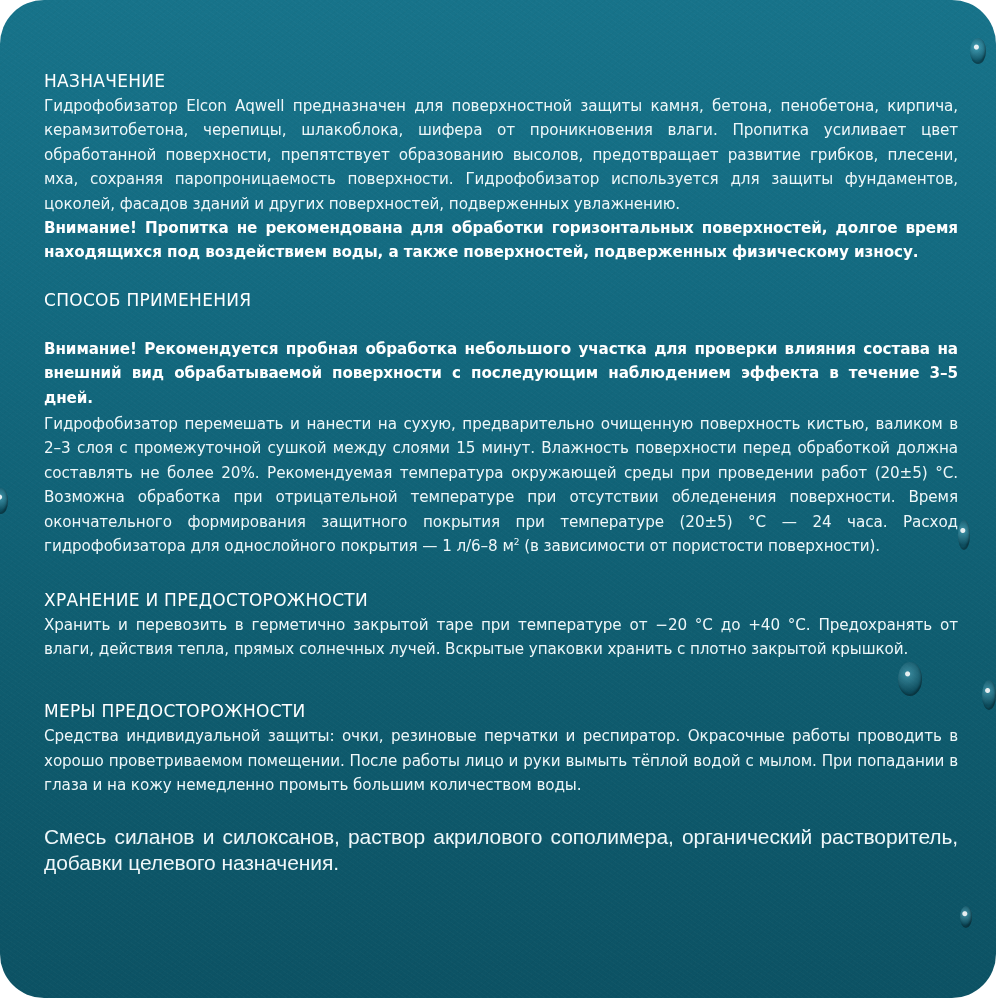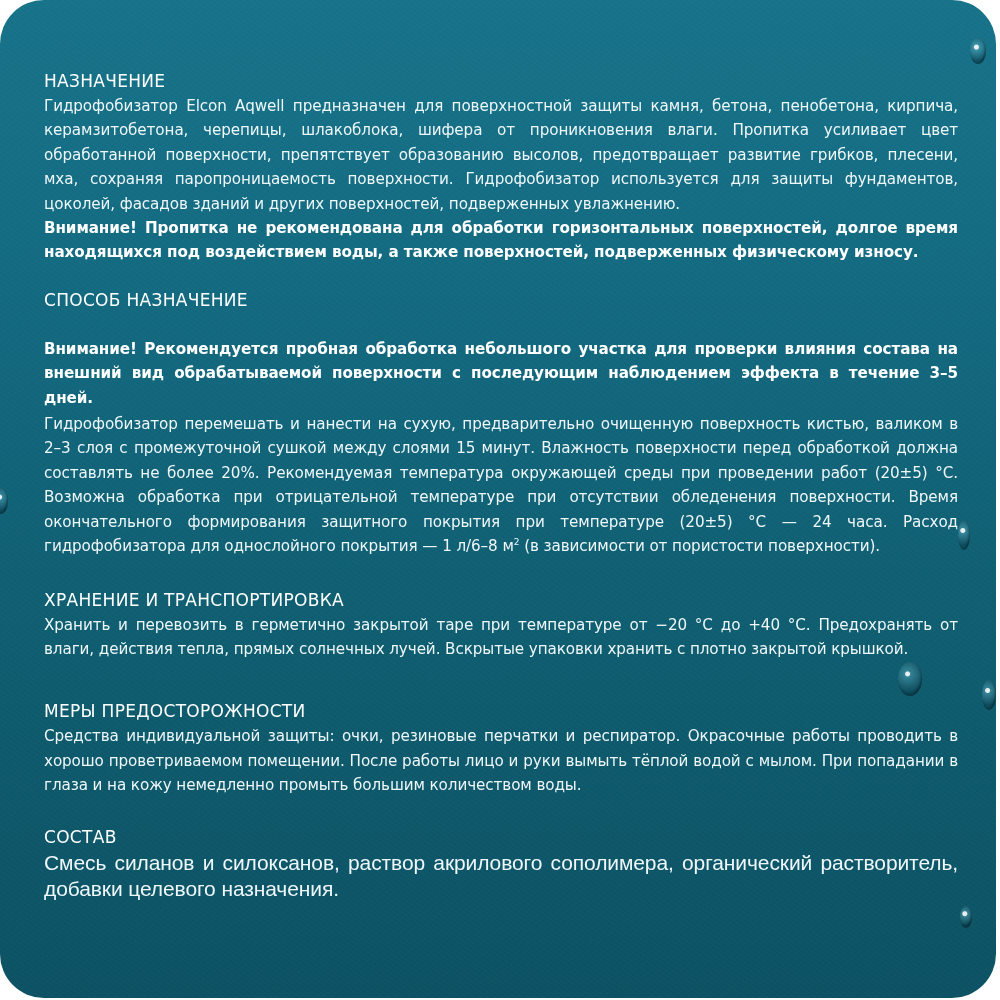--- a/index.html
+++ b/index.html
@@ -83,34 +83,33 @@
   <div class="drop" style="left:960px; top:906px; width:12px; height:22px;"></div>
 
   <div class="content">
 
     <div class="section">
       <div class="section-title">НАЗНАЧЕНИЕ</div>
       <p class="para"><span>Гидрофобизатор Elcon Aqwell предназначен для поверхностной защиты камня, бетона, пенобетона, кирпича, керамзитобетона, черепицы, шлакоблока, шифера от проникновения влаги. Пропитка усиливает цвет обработанной поверхности, препятствует образованию высолов, предотвращает развитие грибков, плесени, мха, сохраняя паропроницаемость поверхности. Гидрофобизатор используется для защиты фундаментов, цоколей, фасадов зданий и других поверхностей, подверженных увлажнению.</span><br><b>Внимание!</b><b> Пропитка не рекомендована для обработки горизонтальных поверхностей, долгое время находящихся под воздействием воды, а также поверхностей, подверженных физическому износу.</b></p>
     </div>
 
     <div class="section">
-      <div class="section-title">СПОСОБ НАЗНАЧЕНИЕ</div>
+      <div class="section-title">СПОСОБ ПРИМЕНЕНИЯ</div>
       <p class="para bold" style="margin-bottom:2px;"><span>Внимание!</span><span> Рекомендуется пробная обработка небольшого участка для проверки влияния состава на внешний вид обрабатываемой поверхности с последующим наблюдением эффекта в течение 3–5 дней.</span></p>
       <p class="para"><span>Гидрофобизатор перемешать и нанести на сухую, предварительно очищенную поверхность кистью, валиком в 2–3 слоя с промежуточной сушкой между слоями 15 минут. Влажность поверхности перед обработкой должна составлять не более 20%. Рекомендуемая температура окружающей среды при проведении работ (20±5) °С. Возможна обработка при отрицательной температуре при отсутствии обледенения поверхности. Время окончательного формирования защитного покрытия при температуре (20±5) °С — 24 часа. Расход гидрофобизатора для однослойного покрытия — 1 л/6–8 м</span><sup>2</sup><span> (в зависимости от пористости поверхности).</span></p>
     </div>
 
     <div class="section" style="margin-top:28px;">
-      <div class="section-title">ХРАНЕНИЕ И ТРАНСПОРТИРОВКА</div>
+      <div class="section-title">ХРАНЕНИЕ И ПРЕДОСТОРОЖНОСТИ</div>
       <p class="para">Хранить и перевозить в герметично закрытой таре при температуре от −20 °С до +40 °С. Предохранять от влаги, действия тепла, прямых солнечных лучей. Вскрытые упаковки хранить с плотно закрытой крышкой.</p>
     </div>
 
     <div class="section" style="margin-top:37px;">
       <div class="section-title">МЕРЫ ПРЕДОСТОРОЖНОСТИ</div>
       <p class="para"><span>Средства индивидуальной защиты: очки, резиновые перчатки и респиратор. Окрасочные работы проводить в хорошо проветриваемом помещении. После работы лицо и руки вымыть тёплой водой с мылом. При попадании в глаза и на кожу немедленно промыть большим количеством воды.</span><br></p>
     </div>
 
     <div class="section sostav" style="margin-top:26px;">
-      <div class="section-title">СОСТАВ</div>
       <p class="para">Смесь силанов и силоксанов, раствор акрилового сополимера, органический растворитель, добавки целевого назначения.</p>
     </div>
 
   </div>
 </div>
 
 </body></html>

